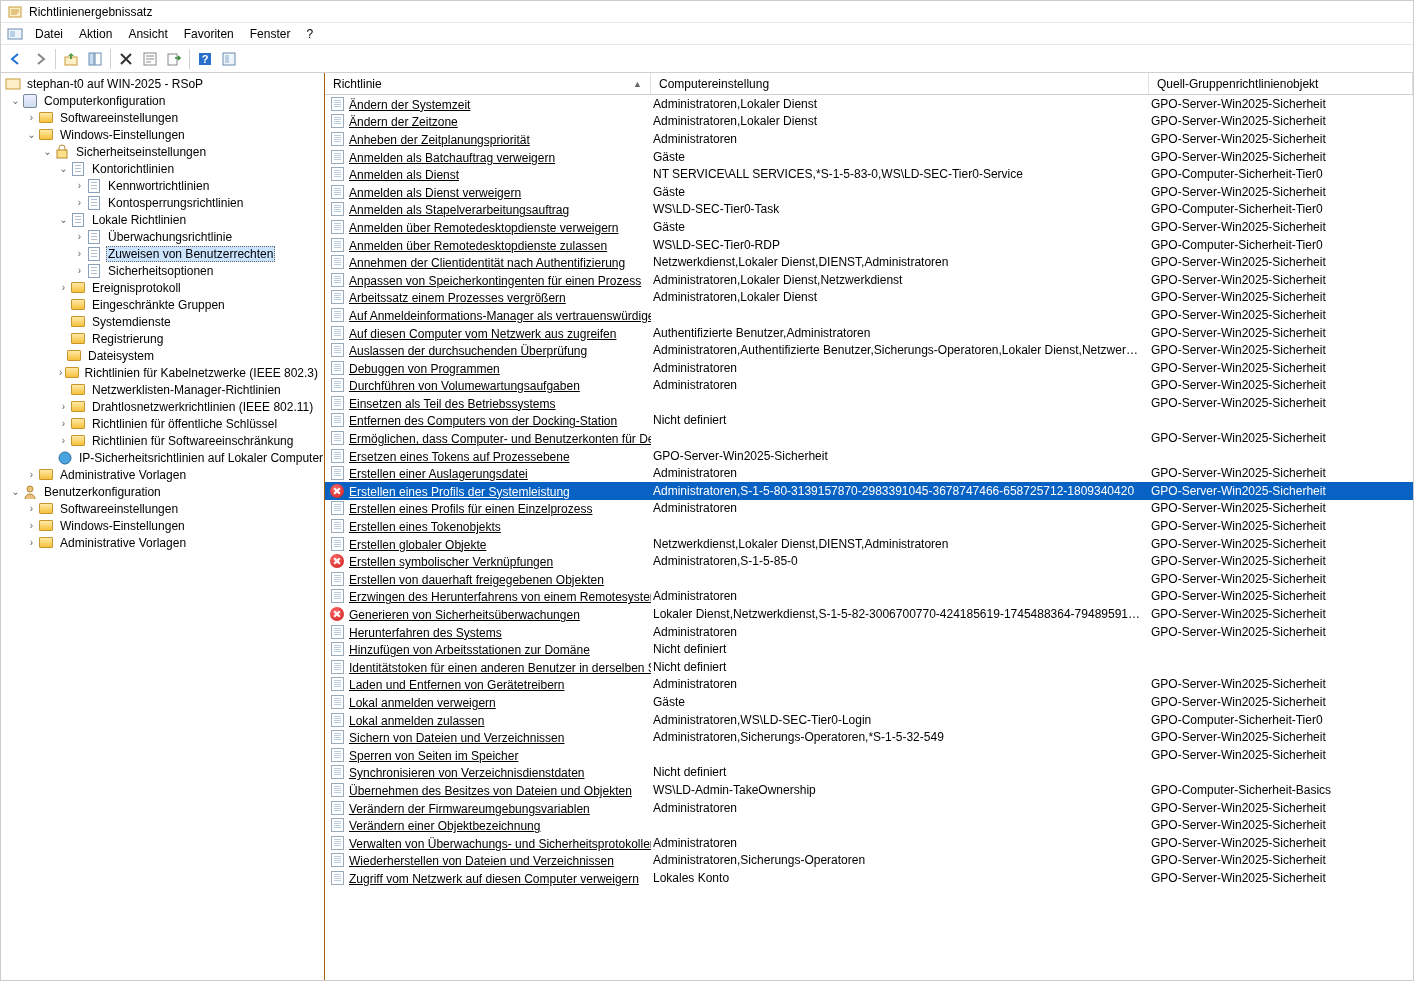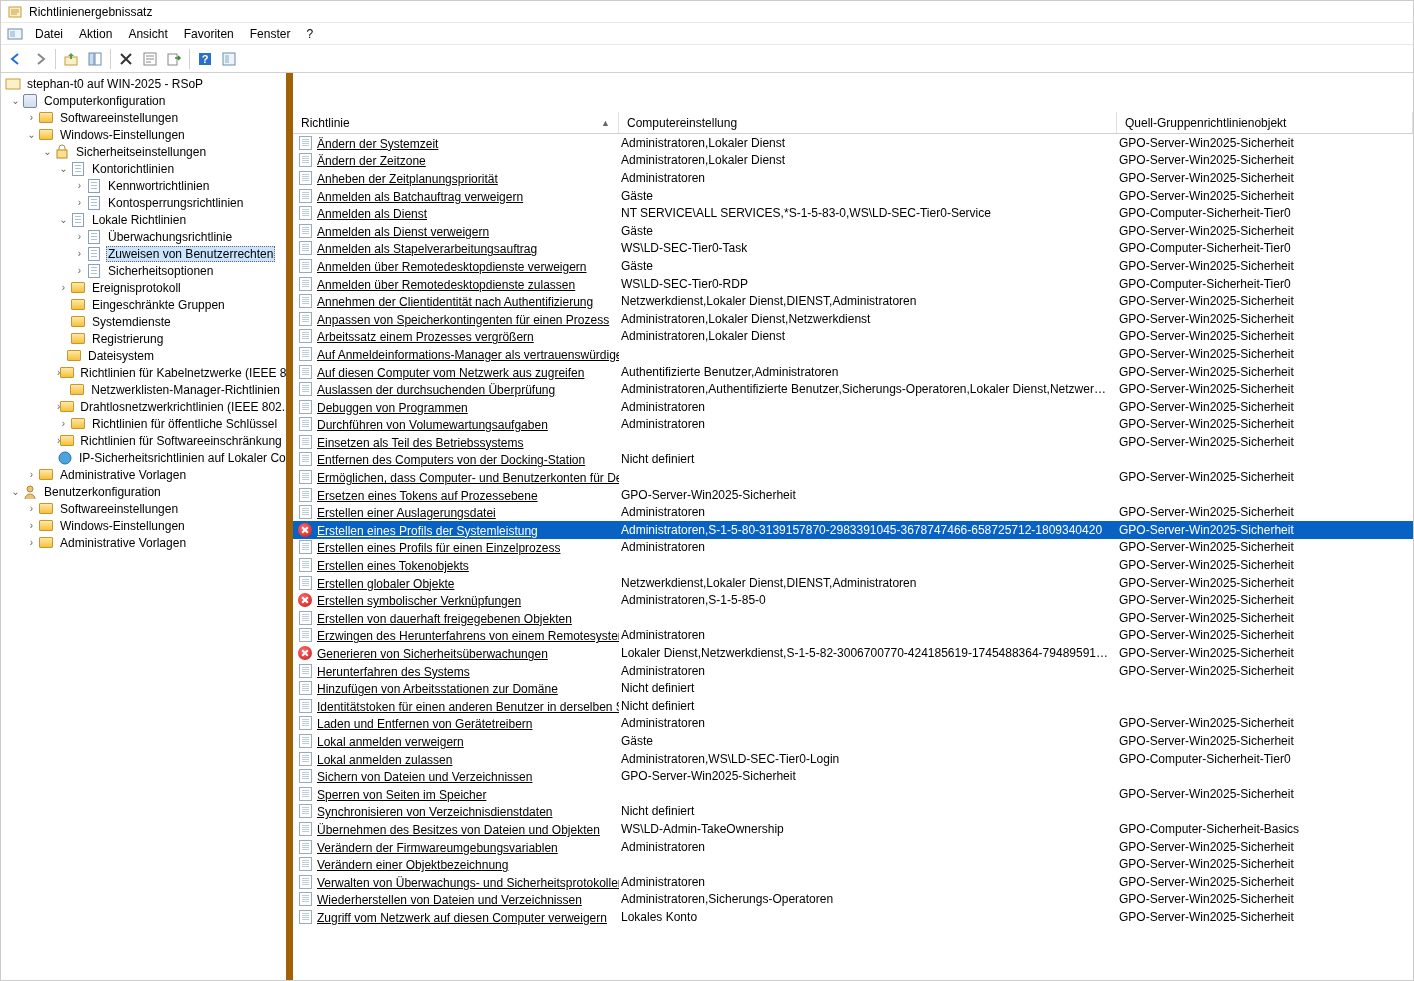--- a/index.html
+++ b/index.html
@@ -7,22 +7,22 @@
 .window { width: 1414px; height: 981px; display: flex; flex-direction: column; border: 1px solid #ccc; }
 .titlebar { height: 22px; display: flex; align-items: center; padding: 2px 6px; background: #fff; border-bottom: 1px solid #e8e8e8; }
 .titlebar .icon { margin-right: 6px; }
 .titlebar .title { font-size: 12px; }
 .menubar { height: 22px; display: flex; align-items: center; padding: 0 4px; background: #fff; border-bottom: 1px solid #e8e8e8; }
 .menubar .mi { padding: 2px 8px; cursor: default; }
 .toolbar { height: 28px; display: flex; align-items: center; padding: 2px 4px; background: #fff; border-bottom: 1px solid #d0d0d0; gap: 2px; }
 .tbtn { width: 22px; height: 22px; display: flex; align-items: center; justify-content: center; border: 1px solid transparent; cursor: default; }
 .sep { width: 1px; height: 20px; background: #d0d0d0; margin: 0 2px; }
 .content { flex: 1; display: flex; overflow: hidden; }
-.tree-pane { width: 292px; border-right: 7px solid #a16207; overflow-y: auto; overflow-x: auto; padding: 2px 0; background: #fff; }
-.list-pane { flex: 1; overflow: auto; background: #fff; margin-top: 39px; }
+.tree-pane { width: 324px; border-right: 1px solid #a16207; overflow-y: auto; overflow-x: auto; padding: 2px 0; background: #fff; }
+.list-pane { flex: 1; overflow: auto; background: #fff; }
 .tree-row { display: flex; align-items: center; height: 17px; white-space: nowrap; cursor: default; padding-right: 4px; }
 .tree-row .toggle { width: 13px; text-align: center; color: #666; font-size: 10px; cursor: pointer; user-select: none; }
 .tree-row .spacer { width: 13px; }
 .tree-row .ticon { width: 16px; height: 16px; margin-right: 4px; display: inline-flex; align-items: center; justify-content: center; }
 .tree-row .tlabel { padding: 0 2px; }
 .tree-row.selected .tlabel { background: #cce5ff; border: 1px dotted #666; padding: 0 1px; }
 .folder { width: 14px; height: 11px; background: linear-gradient(#ffe9a6,#f5c13b); border: 1px solid #c8962e; border-radius: 1px; }
 .doc { width: 12px; height: 14px; background: #fff; border: 1px solid #8aa0b8; position: relative; }
 .doc::after { content: ""; position: absolute; top: 2px; left: 2px; right: 2px; height: 1px; background: #b0c0d0; box-shadow: 0 3px #b0c0d0, 0 6px #b0c0d0; }
 .cfg { width: 14px; height: 14px; background: linear-gradient(#eef,#cde); border: 1px solid #789; border-radius: 2px; }
@@ -727,20 +727,21 @@
             <div class="cell c2">Administratoren,WS\LD-SEC-Tier0-Login</div>
             <div class="cell c3">GPO-Computer-Sicherheit-Tier0</div>
           </div>
           <div class="list-row">
             <div class="cell c1">
               <span class="ricon">
                 <div class="pdoc"></div>
               </span>
               <span>Sichern von Dateien und Verzeichnissen</span>
             </div>
+            <div class="cell c2">Administratoren,Sicherungs-Operatoren,*S-1-5-32-549</div>
             <div class="cell c3">GPO-Server-Win2025-Sicherheit</div>
           </div>
           <div class="list-row">
             <div class="cell c1">
               <span class="ricon">
                 <div class="pdoc"></div>
               </span>
               <span>Sperren von Seiten im Speicher</span>
             </div>
             <div class="cell c2"></div>

